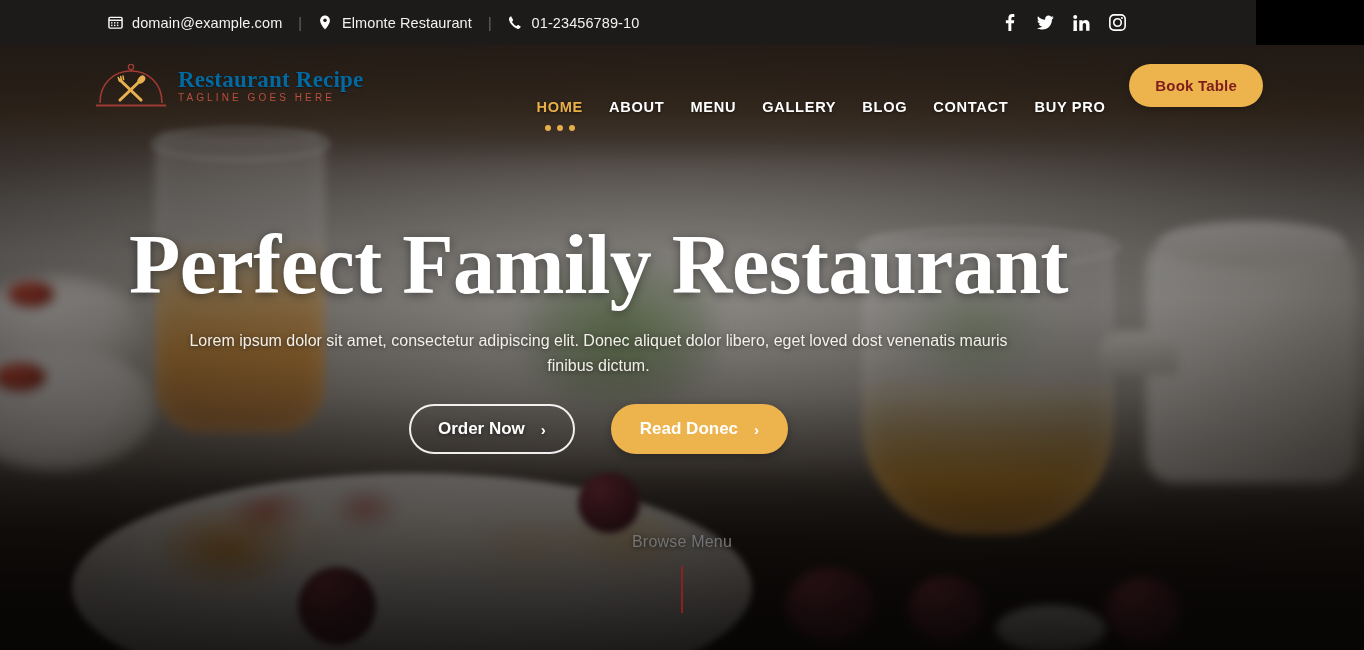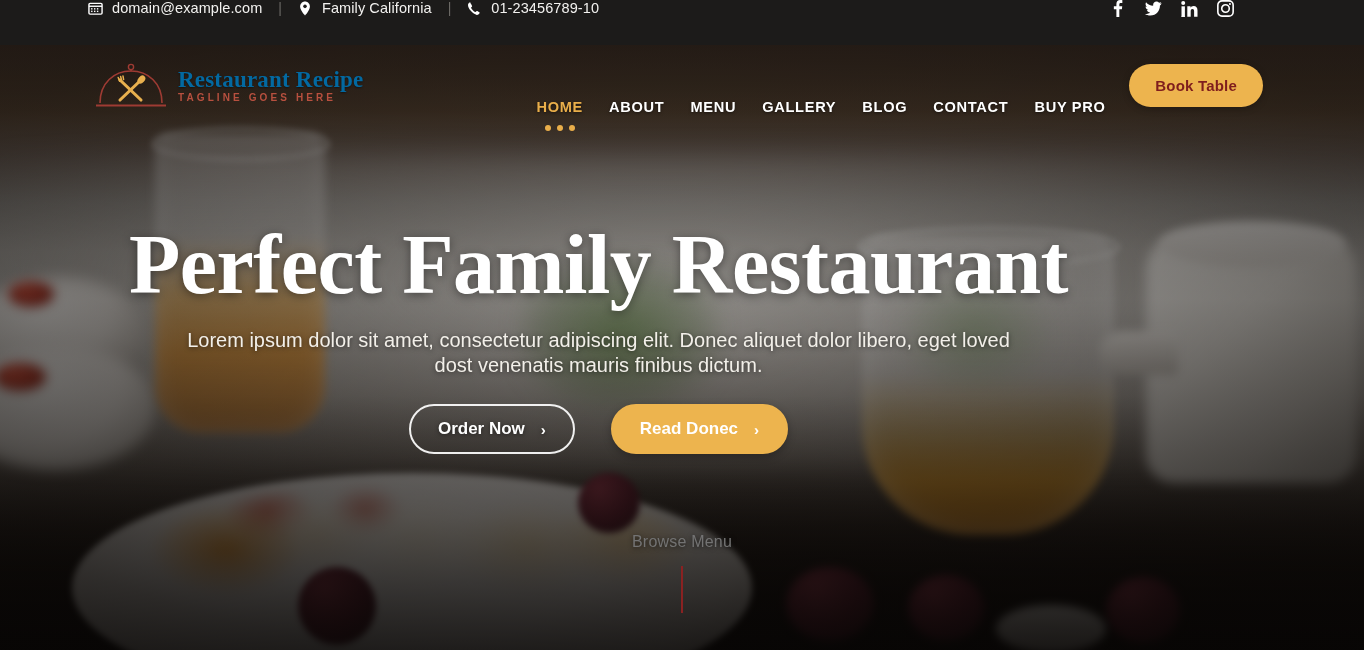--- a/index.html
+++ b/index.html
@@ -17,26 +17,27 @@
     position: relative;
     width: 1364px;
     height: 650px;
     overflow: hidden;
   }
 
   
   .topbar {
     position: absolute;
     top: 0; left: 0;
-    width: 1364px;
+    width: 1256px;
     height: 45px;
     background: #1c1b1a;
     display: flex;
-    align-items: flex-start;
+    align-items: center;
     z-index: 40;
+    padding-left: 20px;
   }
   .topbar-left {
     display: flex;
     align-items: center;
     margin-left: 88px;
     gap: 0px;
   }
   .tb-item {
     display: flex;
     align-items: center;
@@ -299,21 +300,21 @@
     font-family: "Liberation Serif", serif;
     font-weight: bold;
     font-size: 23px;
     color: #0369a1;
     letter-spacing: 0.2px;
     line-height: 1;
     text-shadow: 0 1px 2px rgba(0,0,0,0.45);
   }
   .brand-tag {
     font-size: 10px;
-    font-weight: bold;
+    font-weight: normal;
     letter-spacing: 3.1px;
     color: #b8503f;
     text-transform: uppercase;
     line-height: 1;
   }
 
   .nav {
     margin-left: 160px;
     display: flex;
     align-items: center;
@@ -386,21 +387,21 @@
     color: #ffffff;
     letter-spacing: -0.5px;
     text-align: center;
     text-shadow: 0 2px 10px rgba(0,0,0,0.42);
     white-space: nowrap;
   }
   .hero-sub {
     margin-top: 21px;
     width: 830px;
     text-align: center;
-    font-size: 20px;
+    font-size: 16px;
     line-height: 25px;
     color: #f2efe9;
     text-shadow: 0 1px 5px rgba(0,0,0,0.55);
   }
   .hero-actions {
     margin-top: 26px;
     display: flex;
     align-items: center;
     gap: 36px;
     pointer-events: auto;
@@ -490,21 +491,21 @@
 
       <span class="tb-sep">|</span>
 
       <div class="tb-item">
         <span class="tb-ico">
           <svg width="12" height="15" viewBox="0 0 12 16" fill="none">
             <path d="M6 0.6C3.1 0.6 0.8 2.9 0.8 5.8C0.8 9.8 6 15.4 6 15.4C6 15.4 11.2 9.8 11.2 5.8C11.2 2.9 8.9 0.6 6 0.6Z" fill="#fff"></path>
             <circle cx="6" cy="5.7" r="1.9" fill="#1c1b1a"></circle>
           </svg>
         </span>
-        <span>Family California</span>
+        <span>Elmonte Restaurant</span>
       </div>
 
       <span class="tb-sep">|</span>
 
       <div class="tb-item">
         <span class="tb-ico">
           <svg width="15" height="15" viewBox="0 0 16 16" fill="none">
             <path d="M3.1 1.2C2.2 1.6 1.3 2.6 1.1 3.6C0.8 5.3 2 8.2 4 10.5C5.9 12.7 8.6 14.5 10.4 14.8C11.4 15 12.6 14.2 13.2 13.3C13.6 12.7 13.6 12.5 13.2 12.1C12.9 11.8 11.6 11 10.9 10.7C10.4 10.5 10.2 10.6 9.6 11.2C9 11.9 8.9 11.9 8.2 11.5C7.1 10.9 5.2 9 4.7 8C4.3 7.2 4.3 7.1 4.9 6.5C5.6 5.8 5.6 5.7 5.3 5.1C4.9 4.2 4.1 2.8 3.8 2.5C3.6 2.2 3.5 1.1 3.1 1.2Z" fill="#fff"></path>
           </svg>
         </span>

